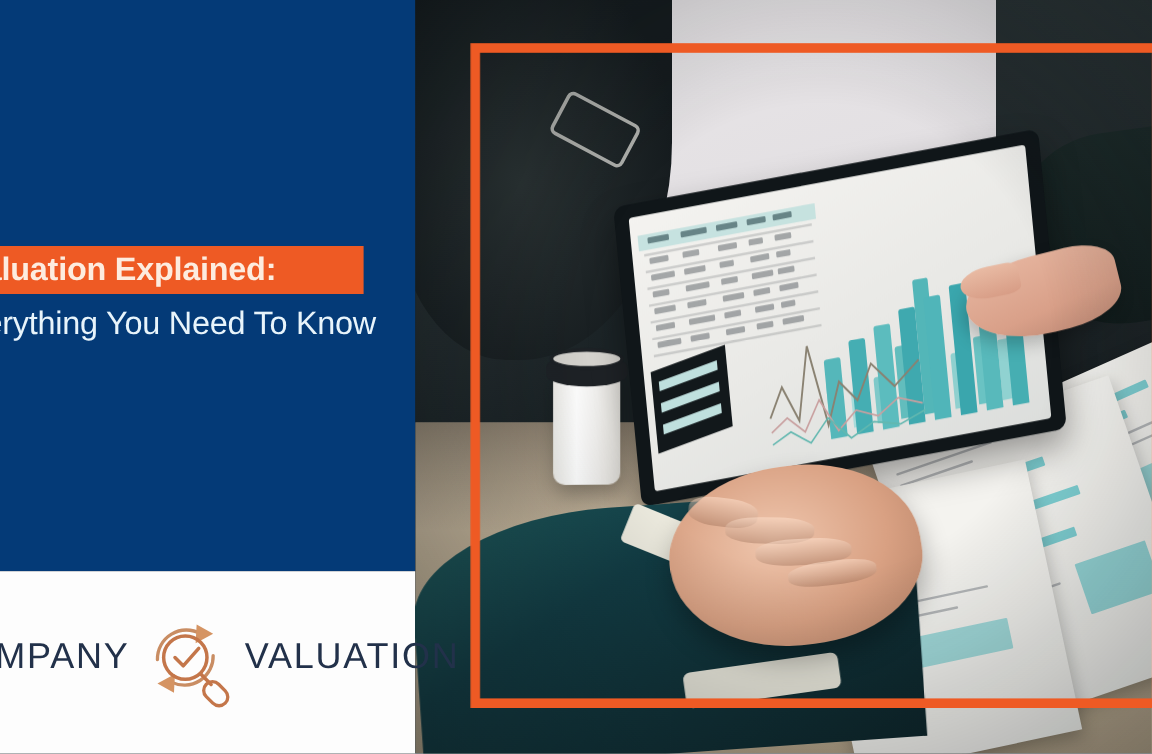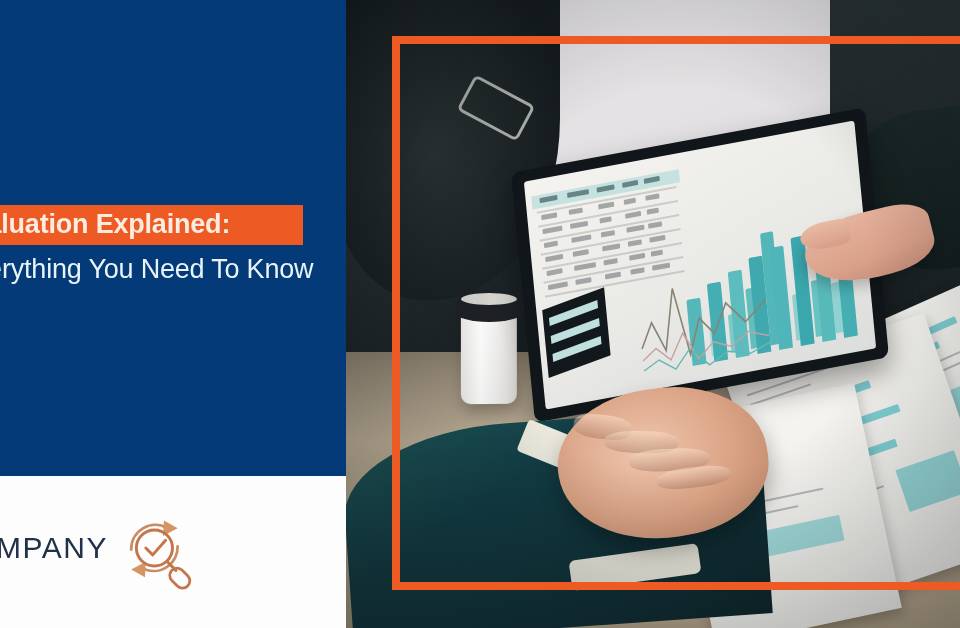--- a/index.html
+++ b/index.html
@@ -596,15 +596,16 @@
       <polygon points="36,84 20,75 37,66" fill="#d59463"></polygon>
 
       <circle cx="47" cy="50" r="21" fill="none" stroke="#c4764a" stroke-width="3.4"></circle>
 
       <polyline points="37,50 45,58 60,41" fill="none" stroke="#c4764a" stroke-width="3.4" stroke-linecap="round" stroke-linejoin="round"></polyline>
 
       <line x1="62" y1="66" x2="72" y2="76" stroke="#c4764a" stroke-width="3.4" stroke-linecap="round"></line>
       <rect x="68" y="72" width="17" height="26" rx="8.5" transform="rotate(-45 76.5 85)" fill="none" stroke="#c4764a" stroke-width="3.2"></rect>
     </svg>
 
+    <span class="logo-word-right">VALUATION</span>
   </div>
 
 </div>
 
 </body></html>

